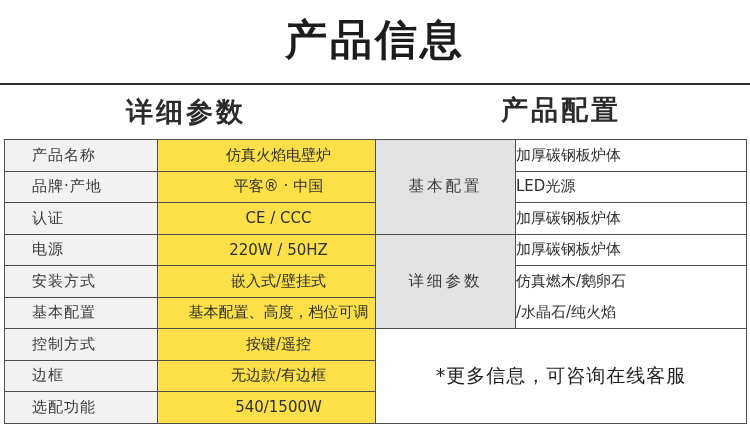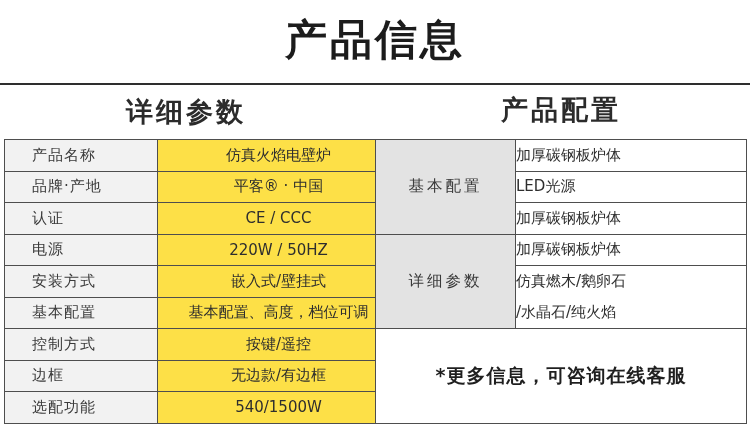--- a/index.html
+++ b/index.html
@@ -104,21 +104,21 @@
   }
   td.cfg-value .cfg-line {
     display: block;
     line-height: 31px;
   }
   td.cfg-value.two-line { vertical-align: middle; }
   td.note-cell {
     background: #ffffff;
     text-align: center;
     font-size: 19px;
-    font-weight: 700;
+    font-weight: 400;
     letter-spacing: 1px;
     color: #1f1f1f;
   }
 </style>
 </head>
 <body>
 
 <div class="page-title">产品信息</div>
 <div class="title-rule"></div>
 

